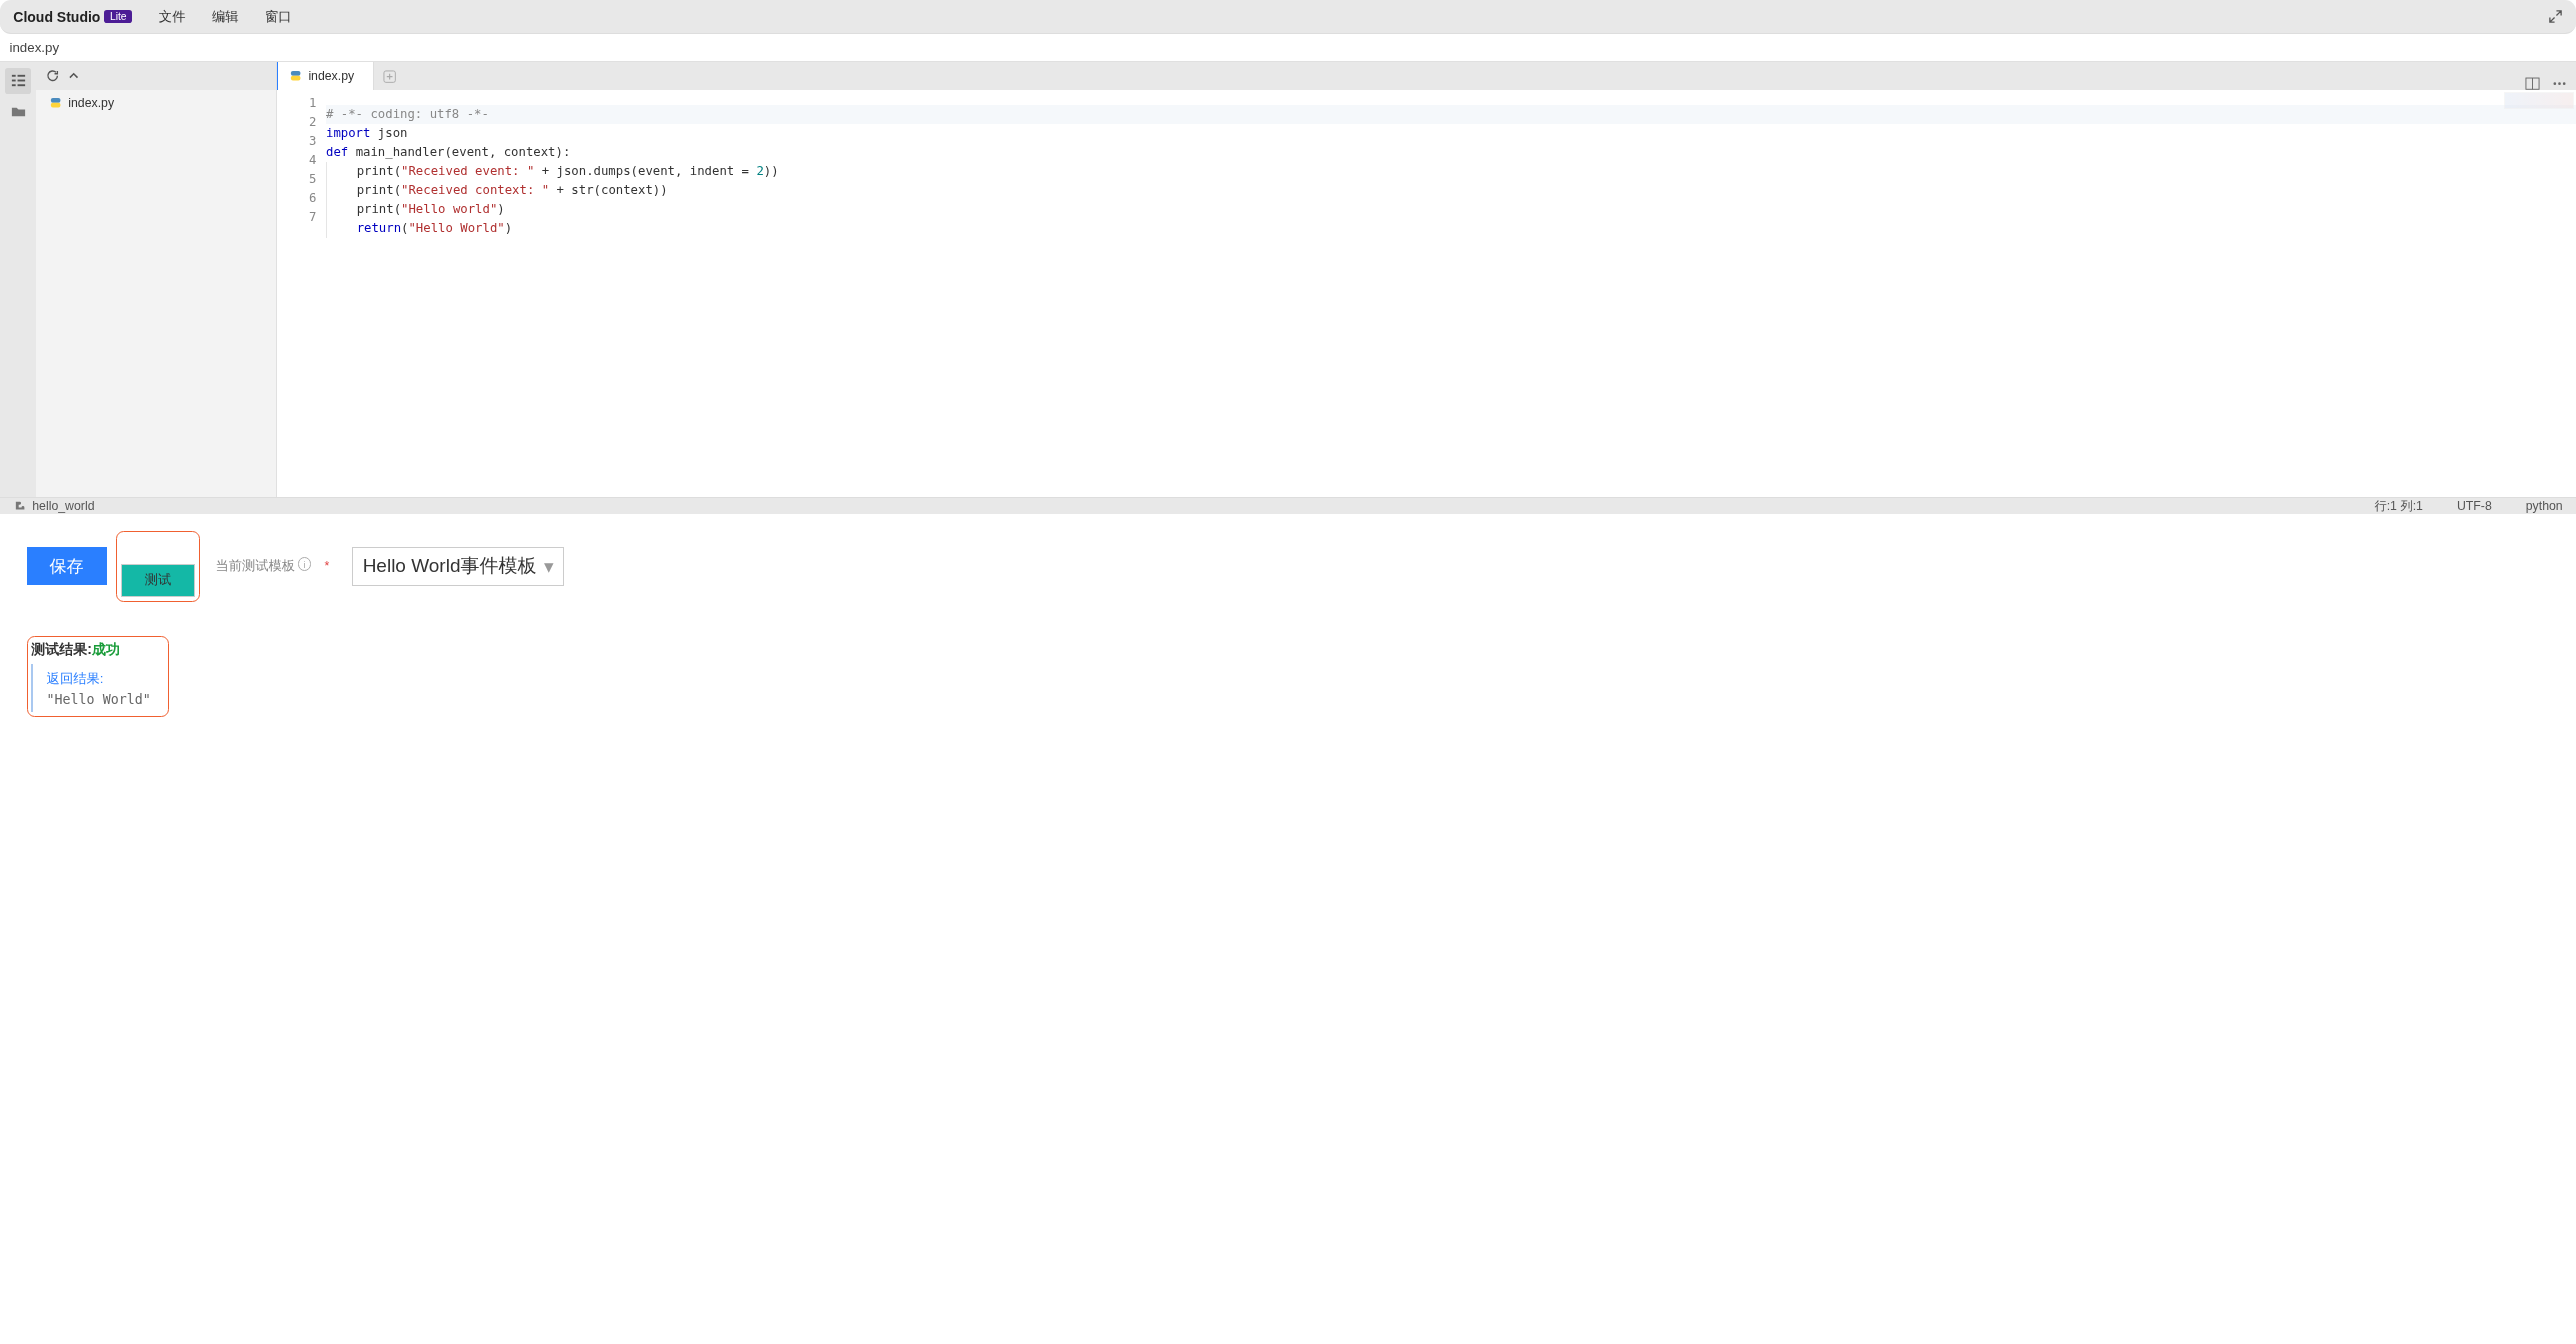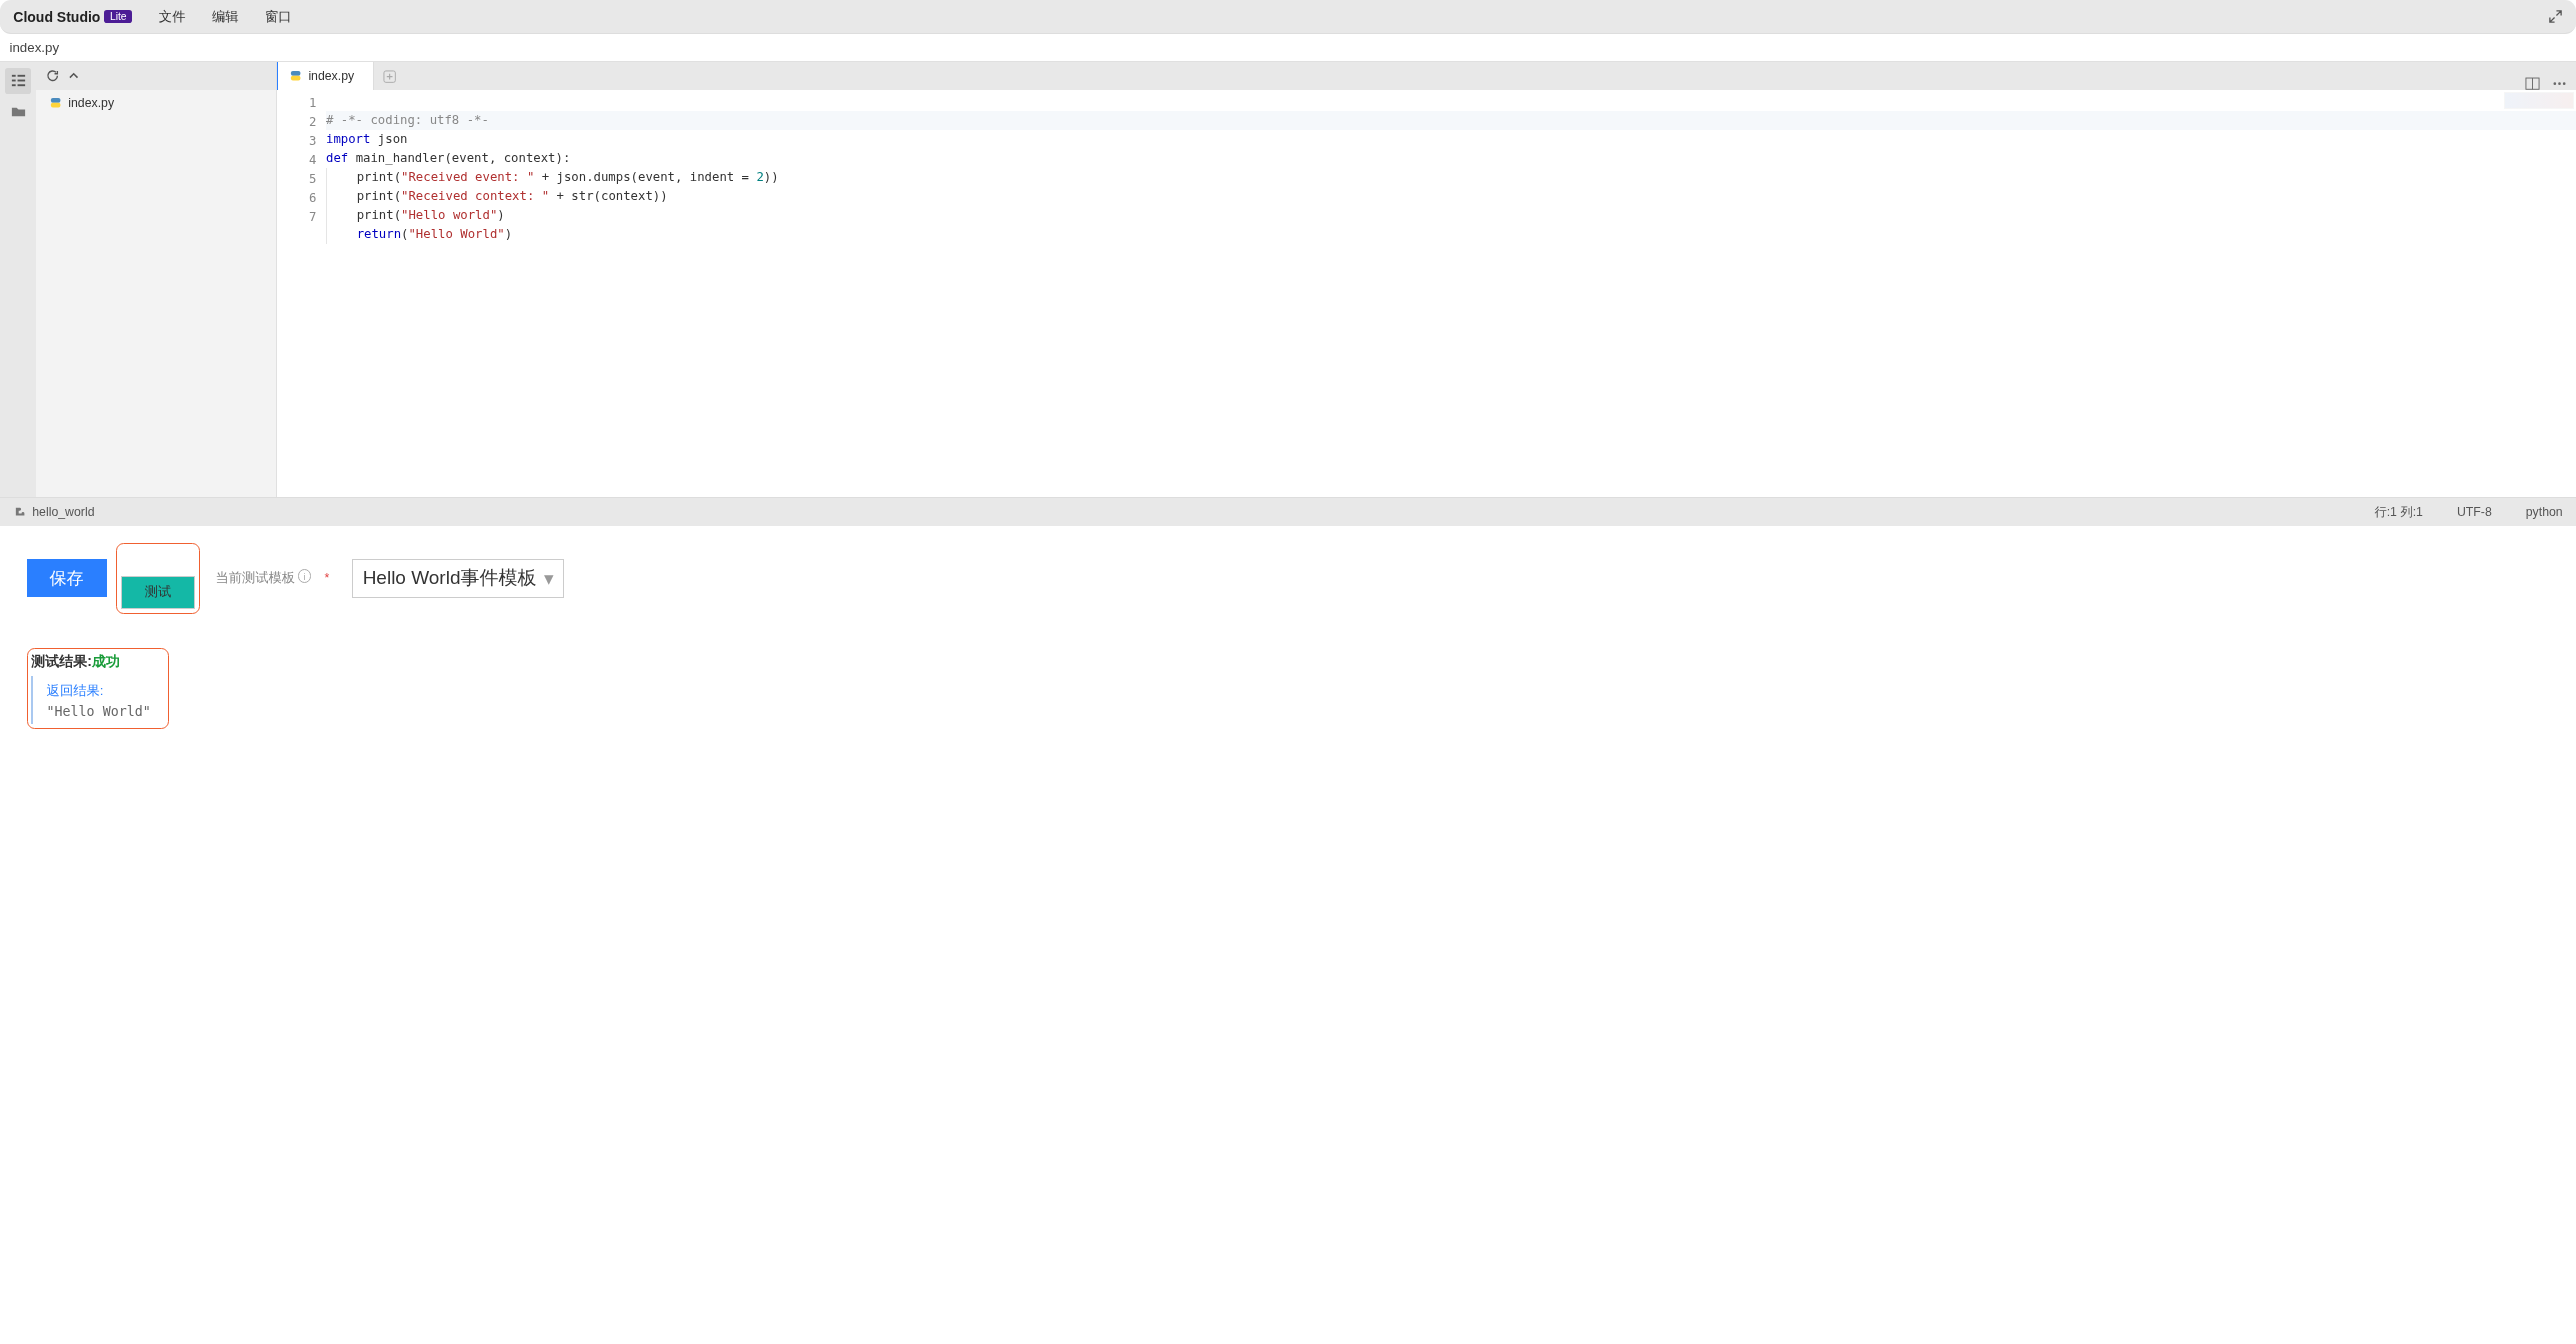--- a/index.html
+++ b/index.html
@@ -24,32 +24,32 @@
 .file-item svg { margin-right:5.7px; }
 .editor-area { flex:1; display:flex; flex-direction:column; position:relative; }
 .tab-bar { height:28px; background:#e8e8e8; display:flex; align-items:flex-end; border-left:1.9px solid #2a7fff; }
 .tab { height:28px; background:#fff; border-right:0.9px solid #ddd; display:flex; align-items:center; padding:0 19px 0 11.4px; font-size:12.3px; color:#333; cursor:pointer; }
 .tab svg { margin-right:5.7px; }
 .tab-plus { width:26.5px; height:26.5px; display:flex; align-items:center; justify-content:center; color:#888; cursor:pointer; margin-left:1.9px; }
 .tab-bar .spacer { flex:1; }
 .tab-right-icons { display:flex; align-items:center; gap:11.4px; padding-right:9.5px; }
 .code-wrap { flex:1; display:flex; background:#fff; overflow:hidden; position:relative; }
 .gutter { width:49px; text-align:right; padding:3.8px 9.5px 3.8px 0; background:#fff; color:#888; font-family:Menlo,Consolas,monospace; font-size:12.3px; line-height:19px; user-select:none; }
-.code { flex:1; padding:21px 0; font-family:Menlo,Consolas,monospace; font-size:12.3px; line-height:19px; white-space:pre; }
+.code { flex:1; padding:15px 0; font-family:Menlo,Consolas,monospace; font-size:12.3px; line-height:19px; white-space:pre; }
 .code .line { height:19px; }
 .code .cursor-line { background:#f5f8fb; }
 .minimap { position:absolute; right:1.9px; top:1.9px; width:70px; height:17px; background:linear-gradient(90deg,#e0e8f5,#f0e0e0); opacity:0.5; border:0.9px solid #eee; }
 .indent-guide { border-left:0.9px solid #e5e5e5; display:inline-block; width:0; height:19px; vertical-align:top; }
 .tok-cm { color:#888; }
 .tok-kw { color:#0000c0; }
 .tok-fn { color:#333; }
 .tok-str { color:#b03030; }
 .tok-id { color:#333; }
 .tok-num { color:#008080; }
-.status-bar { height:28px; background:#e8e8e8; display:flex; align-items:center; padding:0 13.3px; font-size:12.3px; color:#555; }
+.status-bar { height:16px; background:#e8e8e8; display:flex; align-items:center; padding:0 13.3px; font-size:12.3px; color:#555; }
 .status-bar .puzzle { margin-right:5.7px; }
 .status-bar .spacer { flex:1; }
 .status-item { margin-left:34px; }
 .bottom-section { padding:17px 26.5px; }
 .button-row { display:flex; align-items:center; gap:9.5px; margin-bottom:34px; }
 .btn-primary { background:#2a7fff; color:#fff; border:none; padding:7.6px 23px; font-size:17px; cursor:pointer; }
 .btn-secondary { background:#14b8a6; color:#333; border:0.9px solid #ccc; padding:6.6px 23px; font-size:13.3px; cursor:pointer;margin-top:28px; }
 .highlight-box { border:1.9px solid #f06030; border-radius:7.6px; padding:3.8px; display:inline-block; }
 .template-label { color:#888; font-size:13.3px; margin-left:5.7px; display:flex; align-items:flex-start; }
 .template-label .info { width:13.3px; height:13.3px; border:0.9px solid #aaa; border-radius:50%; display:inline-flex; align-items:center; justify-content:center; font-size:9.5px; margin-left:2.8px; color:#aaa; }

